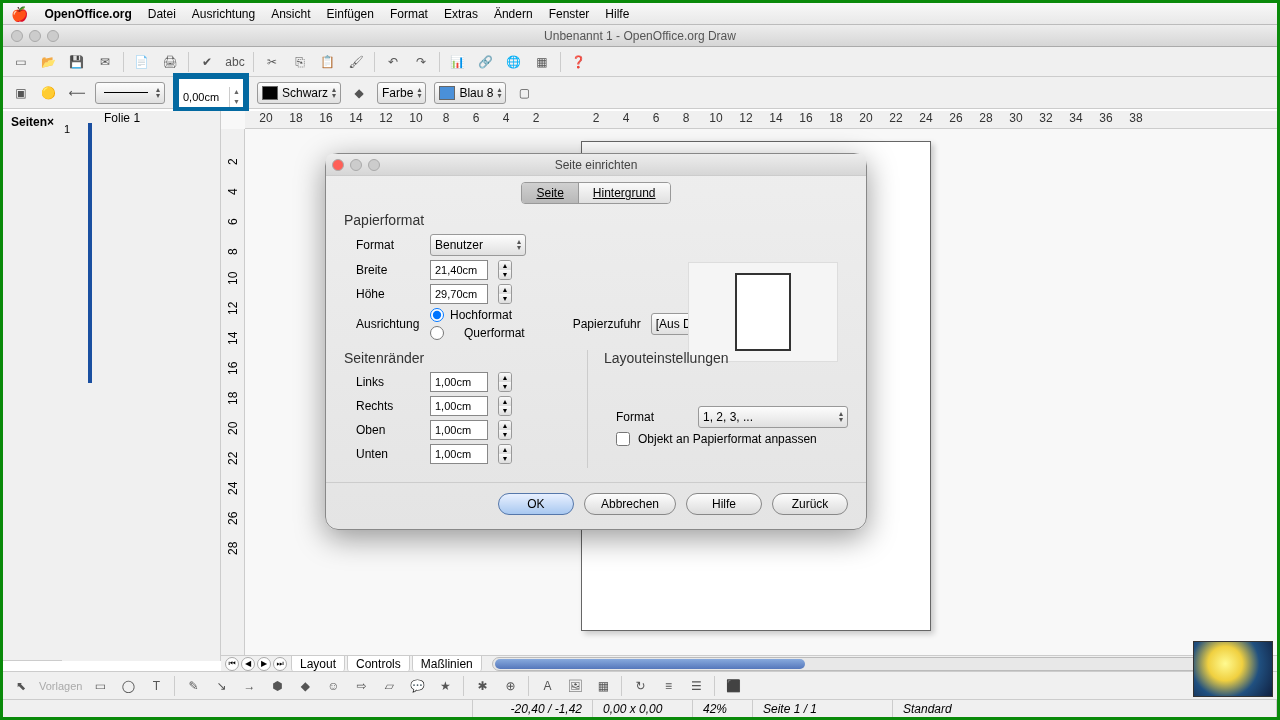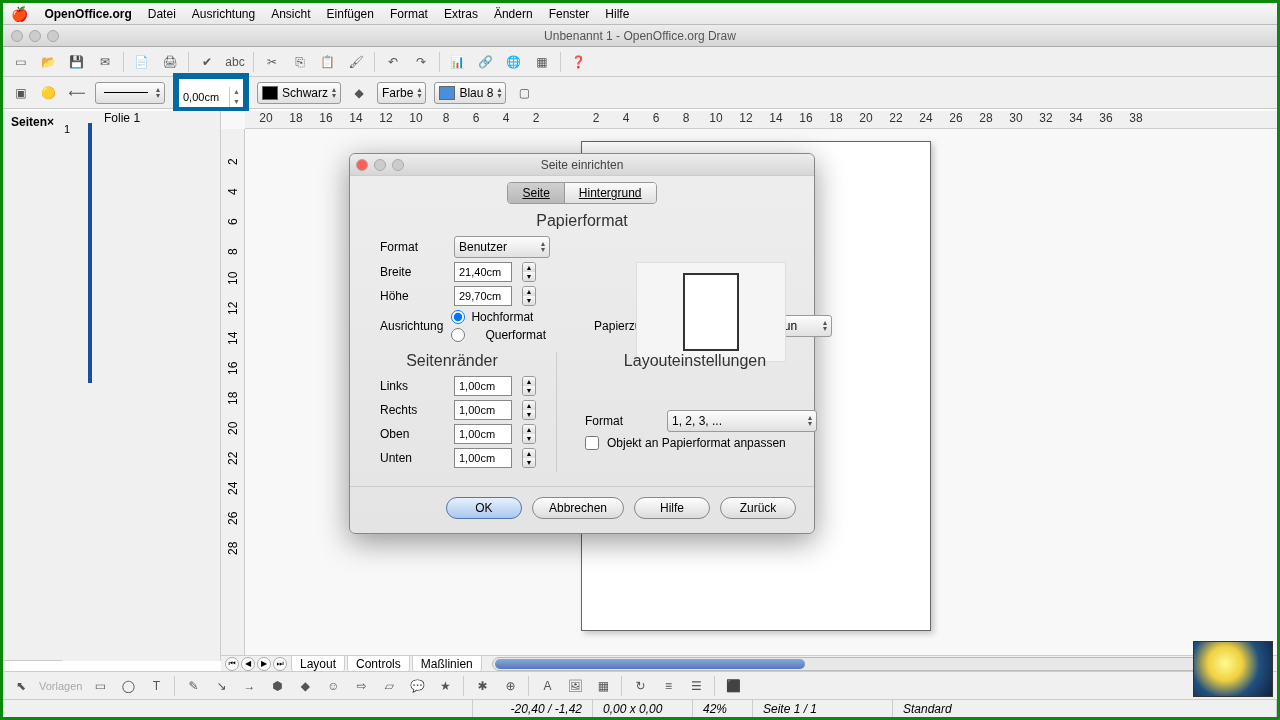--- a/index.html
+++ b/index.html
@@ -27,31 +27,31 @@
 .sidepanel { width: 218px; background: #f0f0f0; border-right: 1px solid #ccc; display: flex; flex-direction: row; }
 .sidehead { display: flex; justify-content: space-between; padding: 4px 8px; font-weight: bold; border-bottom: 1px solid #ccc; }
 .thumb { margin: 12px; border: 2px solid #1a4fa0; background: #fff; height: 260px; }
 .thumbcap { text-align: right; padding-right: 24px; }
 .canvas-area { flex: 1; position: relative; background: #f8f8f8; overflow: hidden; }
 .ruler-h { position: absolute; top: 0; left: 24px; right: 0; height: 18px; background: #f0f0f0; border-bottom: 1px solid #ccc; display: flex; font-size: 10px; color: #333; overflow: hidden; padding-left: 6px; }
 .ruler-h span { width: 30px; text-align: center; flex-shrink: 0; }
 .ruler-v { position: absolute; top: 18px; left: 0; width: 24px; bottom: 0; background: #f0f0f0; border-right: 1px solid #ccc; display: flex; flex-direction: column; font-size: 10px; align-items: center; padding-top: 6px; }
 .ruler-v span { height: 30px; writing-mode: vertical-rl; transform: rotate(180deg); }
 .page { position: absolute; top: 30px; left: 360px; width: 350px; height: 490px; background: #fff; border: 1px solid #666; box-shadow: 3px 3px 6px rgba(0,0,0,.2); }
-.dialog { position: absolute; top: 42px; left: 128px; width: 466px; background: linear-gradient(#eeeeee,#e4e4e4); border: 1px solid #888; border-radius: 6px; box-shadow: 0 8px 30px rgba(0,0,0,.4); }
+.dialog { position: absolute; top: 42px; left: 104px; width: 542px; background: linear-gradient(#eeeeee,#e4e4e4); border: 1px solid #888; border-radius: 13px; box-shadow: 0 8px 30px rgba(0,0,0,.4); }
 .dlg-titlebar { height: 22px; display: flex; align-items: center; position: relative; border-bottom: 1px solid #ccc; background: linear-gradient(#ededed,#d6d6d6); border-radius: 6px 6px 0 0; }
 .dlg-title { position: absolute; left: 0; right: 0; text-align: center; color: #444; font-size: 12px; }
 .tabs { display: flex; justify-content: center; padding: 6px 0 0; }
 .tabgroup { display: flex; border: 1px solid #999; border-radius: 4px; overflow: hidden; text-decoration: underline; }
 .tab { padding: 3px 14px; background: linear-gradient(#fafafa,#e0e0e0); cursor: pointer; font-size: 12px; }
 .tab.active { background: linear-gradient(#d0d0d0,#b8b8b8); }
 .tab + .tab { border-left: 1px solid #999; }
 .dlg-body { padding: 8px 18px 14px; }
 .section { margin-bottom: 8px; }
-.sect-title { font-size: 16px; color: #333; margin-bottom: 6px; text-align: center; }
+.sect-title { font-size: 14px; color: #333; margin-bottom: 6px; }
 .row { display: flex; align-items: center; margin: 4px 0 4px 12px; gap: 8px; }
 .row .lbl { width: 66px; font-size: 12px; }
 .preview-box { position: absolute; top: 58px; right: 28px; width: 150px; height: 100px; background: #f5f5f5; border: 1px solid #ddd; display: flex; align-items: center; justify-content: center; }
 .preview-page { width: 56px; height: 78px; background: #fff; border: 2px solid #333; }
 .twocol { display: flex; gap: 20px; margin-top: 10px; }
 .col { flex: 1; position: relative; }
 .col + .col { border-left: 1px solid #ccc; padding-left: 16px; }
 .dlg-buttons { display: flex; justify-content: flex-end; gap: 10px; padding: 10px 18px 14px; border-top: 1px solid #ccc; }
 .aqua-btn { min-width: 76px; padding: 3px 16px; border-radius: 11px; border: 1px solid #888; background: linear-gradient(#fdfdfd,#dcdcdc); font-size: 12px; cursor: pointer; }
 .aqua-btn.default { background: linear-gradient(#e8f0ff,#a8c8f0); border-color: #5577aa; font-weight: normal; }

